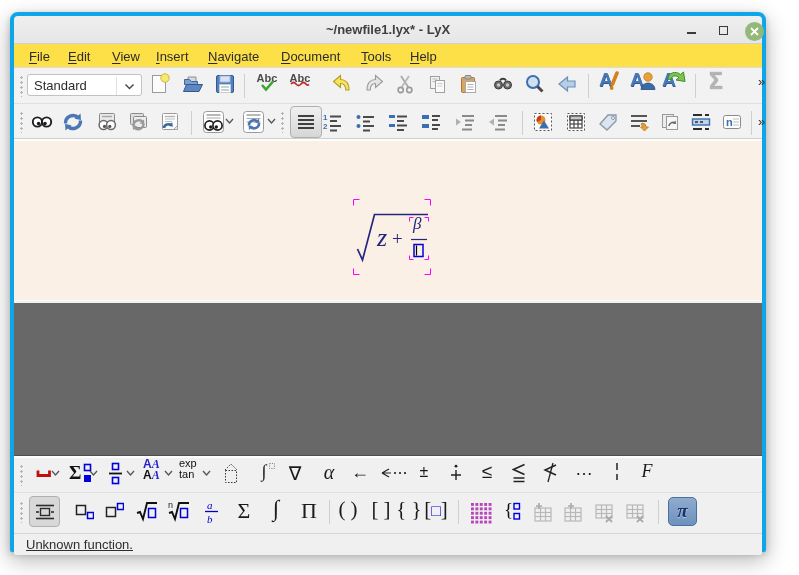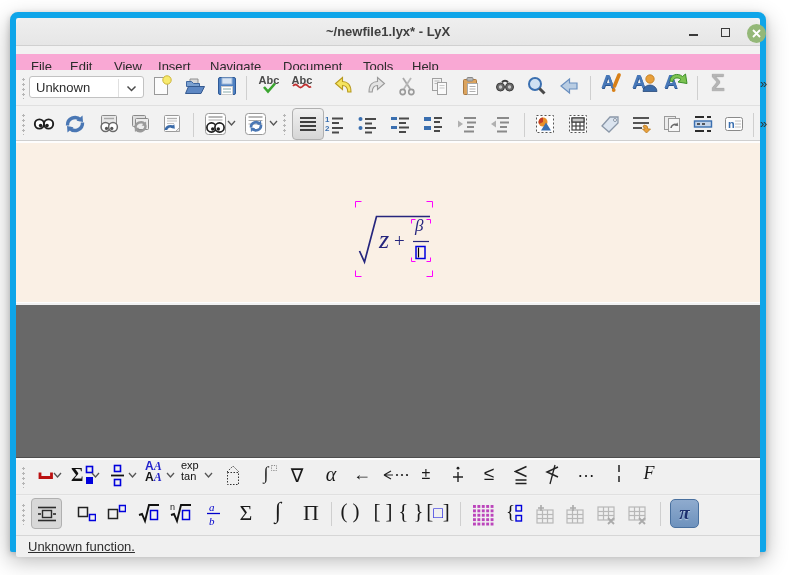--- a/index.html
+++ b/index.html
@@ -1,36 +1,36 @@
 <!DOCTYPE html>
 <html><head>
 <meta charset="utf-8">
 <style>
   * { margin:0; padding:0; box-sizing:border-box; }
   html,body { width:799px; height:575px; background:#ffffff; overflow:hidden;
     font-family:"Liberation Sans", sans-serif; }
   #win {
     position:absolute; left:10px; top:12px; width:756px; height:540px;
-    background:#f2f2f2; border:6px solid #0ea5e9; border-radius:8px 8px 2px 2px;
+    background:#f2f2f2; border:4px solid #0ea5e9; border-radius:8px 8px 2px 2px;
     box-shadow:0 8px 22px rgba(0,0,0,0.30), 0 2px 6px rgba(0,0,0,0.18);
   }
   .abs { position:absolute; }
   
   #titlebar { position:absolute; left:0; top:0; width:100%; height:28px;
     background:linear-gradient(#efefef,#e6e6e6); border-radius:8px 8px 0 0;
     border-bottom:1px solid #d0d0d0; }
   #title { position:absolute; width:100%; top:6px; text-align:center;
     font-size:13px; font-weight:bold; color:#404040; letter-spacing:0px; }
   #btn-min { position:absolute; left:673px; top:16px; width:9px; height:2px; background:#3a3a3a; }
   #btn-max { position:absolute; left:705px; top:10px; width:9px; height:9px; border:1.5px solid #3a3a3a; background:transparent; }
   #btn-close { position:absolute; left:731px; top:6px; width:19px; height:19px; border-radius:50%;
     background:#94b878;}
   
-  #menubar { position:absolute; left:0; top:36px; width:100%; height:24px;
-    background:#f9a8d4; border-bottom:1px solid #dcdcdc; font-size:13px; color:#2c2c2c; }
+  #menubar { position:absolute; left:0; top:28px; width:100%; height:24px;
+    background:#fde047; border-bottom:1px solid #dcdcdc; font-size:13px; color:#2c2c2c; }
   .mi { position:absolute; top:5px; }
   .mi u { text-decoration:underline; text-underline-offset:2px; }
   
   #tb1 { position:absolute; left:0; top:52px; width:100%; height:36px; background:#f2f2f2; border-bottom:1px solid #e0e0e0;}
   #tb2 { position:absolute; left:0; top:88px; width:100%; height:35px; background:#f2f2f2; border-bottom:1px solid #cfcfcf;}
   #tb2white { position:absolute; left:0; top:123px; width:100%; height:2px; background:#fdfdfd; }
   .sep { position:absolute; width:1px; height:24px; background:#cfcfcf; }
   .handle { position:absolute; width:3px; height:22px;
     background-image:radial-gradient(circle, #b5b5b5 1px, transparent 1.2px);
     background-size:3px 5px; background-repeat:repeat-y; }
@@ -74,21 +74,21 @@
     <span class="mi" style="left:98px"><u>V</u>iew</span>
     <span class="mi" style="left:142px"><u>I</u>nsert</span>
     <span class="mi" style="left:194px"><u>N</u>avigate</span>
     <span class="mi" style="left:267px"><u>D</u>ocument</span>
     <span class="mi" style="left:347px"><u>T</u>ools</span>
     <span class="mi" style="left:396px"><u>H</u>elp</span>
   </div>
   <div id="tb1">
     <div class="handle" style="left:6px; top:7px;"></div>
     <div id="combo">
-        <span class="txt">Unknown</span>
+        <span class="txt">Standard</span>
         <span class="dsep"></span>
       <svg style="position:absolute;right:6px;top:8px" width="11" height="7">
           <path d="M1.5 1.5 L5.5 5.5 L9.5 1.5" fill="none" stroke="#4a4a4a" stroke-width="1.5"></path>
         </svg>
       </div>
     <svg class="ic" style="left:135px;top:5px" width="22" height="22">
       <rect x="3.5" y="2.5" width="13" height="17" fill="#fcfcfc" stroke="#9a9a9a"></rect>
       <circle cx="16" cy="5" r="4.2" fill="#f7ea6e" stroke="#cdb53a"></circle>
     </svg>
     <svg class="ic" style="left:168px;top:5px" width="22" height="22">

